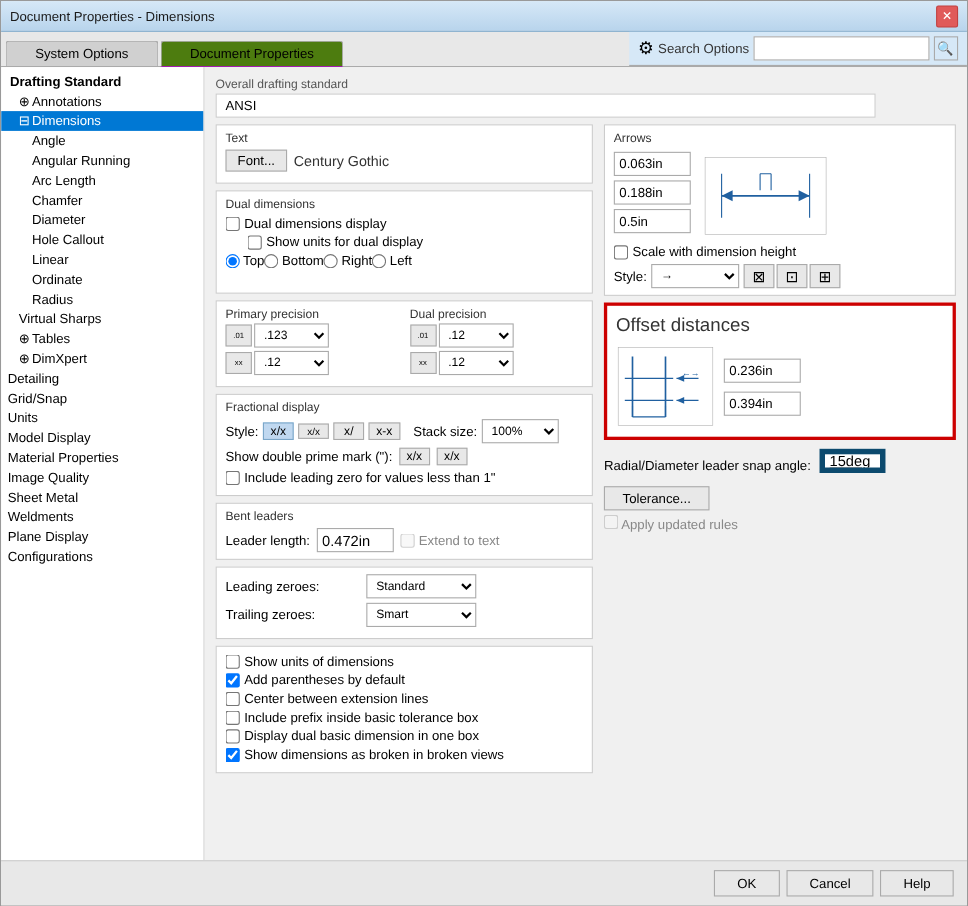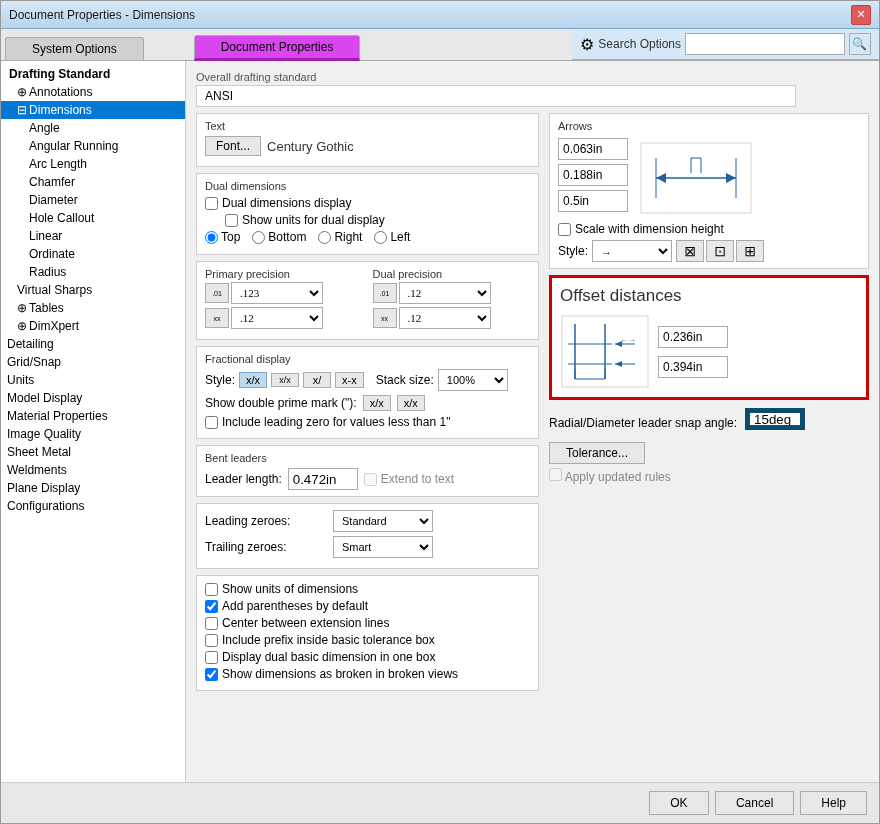--- a/index.html
+++ b/index.html
@@ -4,21 +4,21 @@
   <style>
     * { box-sizing: border-box; margin: 0; padding: 0; }
     body { font-family: 'Segoe UI', Arial, sans-serif; font-size: 12px; background: #f0f0f0; }
 
     .window { width: 880px; height: 824px; background: #f0f0f0; border: 1px solid #999; display: flex; flex-direction: column; }
 
     .title-bar { background: linear-gradient(to bottom, #d6e8f7, #b8d4ec); height: 28px; display: flex; align-items: center; padding: 0 8px; border-bottom: 1px solid #7ba7c9; }
     .title-bar-text { font-size: 12px; color: #1a1a1a; flex: 1; }
     .title-bar-close { width: 20px; height: 20px; background: #e05a5a; border: 1px solid #c04040; border-radius: 2px; display: flex; align-items: center; justify-content: center; cursor: pointer; font-size: 11px; color: white; }
     .tab { padding: 4px 26px; background: #d0d0d0; border: 1px solid #aaa; border-bottom: none; border-radius: 3px 3px 0 0; cursor: pointer; font-size: 12px; }
-    .tab.active { background: #d946ef; border-bottom: 3px solid #a21caf; margin-bottom: -1px; margin-left: 48px; }
+    .tab.active { background: #4d7c0f; border-bottom: 1px solid #a21caf; margin-bottom: -1px; }
 
     .search-bar { background: #d6e8f7; display: flex; align-items: center; padding: 4px 8px; border-bottom: 1px solid #aaa; gap: 4px; justify-content: flex-end; }
     .search-label { font-size: 12px; color: #333; }
     .search-input { width: 160px; height: 22px; border: 1px solid #aaa; padding: 2px 6px; font-size: 12px; }
     .search-icon-btn { width: 22px; height: 22px; background: #d6e8f7; border: 1px solid #aaa; display: flex; align-items: center; justify-content: center; cursor: pointer; }
 
     .content { display: flex; flex: 1; overflow: hidden; }
 
     
     .sidebar { width: 185px; background: white; border-right: 1px solid #ccc; padding: 4px 0; overflow-y: auto; }
@@ -39,30 +39,30 @@
 
     
     .form-section { background: white; border: 1px solid #ccc; padding: 6px 8px; margin-bottom: 6px; }
     .form-section-title { font-size: 11px; color: #333; margin-bottom: 4px; font-weight: normal; }
 
     .font-row { display: flex; align-items: center; gap: 6px; margin-bottom: 4px; }
     .font-btn { padding: 2px 10px; background: #e8e8e8; border: 1px solid #aaa; cursor: pointer; font-size: 12px; }
     .font-name { font-size: 13px; color: #333; }
 
     .checkbox-row { display: flex; align-items: center; gap: 4px; margin-bottom: 3px; font-size: 12px; }
-    .radio-row { display: flex; align-items: center; gap: 12px; margin-bottom: 4px; font-size: 12px; }
+    .radio-row { display: flex; align-items: center; margin-bottom: 16px; font-size: 12px; }
     .radio-item { display: flex; align-items: center; gap: 3px; }
 
     .precision-row { display: flex; gap: 10px; margin-bottom: 4px; }
     .precision-group { flex: 1; }
     .precision-label { font-size: 11px; color: #333; margin-bottom: 2px; }
     .sel-with-icon { display: flex; align-items: center; gap: 2px; }
     .prec-icon { width: 24px; height: 20px; background: #e8e8e8; border: 1px solid #aaa; display: flex; align-items: center; justify-content: center; font-size: 8px; }
     select { height: 22px; border: 1px solid #aaa; background: white; font-size: 11px; padding: 0 4px; }
-    .select-sm { width: 92px; font-family: Liberation Serif, serif; }
+    .select-sm { width: 68px; }
 
     
     .frac-style-row { display: flex; align-items: center; gap: 4px; margin-bottom: 4px; }
     .frac-btn { padding: 1px 6px; background: #e8e8e8; border: 1px solid #aaa; cursor: pointer; font-size: 11px; min-width: 28px; text-align: center; }
     .frac-active { background: #c0d8f0; border: 1px solid #7ba7c9; }
 
     .dbl-prime-row { display: flex; align-items: center; gap: 6px; margin-bottom: 4px; }
 
     
     .bent-leaders { background: white; border: 1px solid #ccc; padding: 6px 8px; margin-bottom: 6px; }

